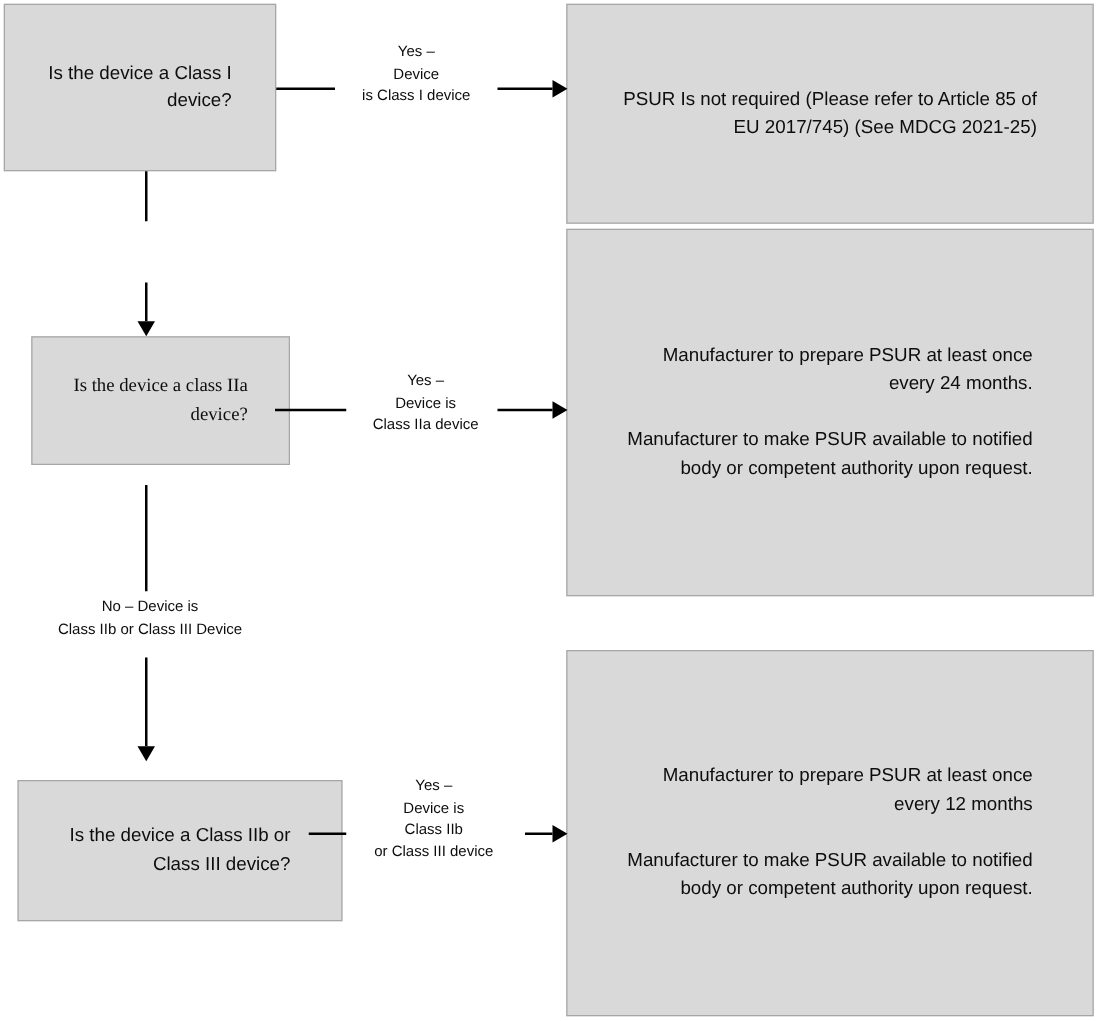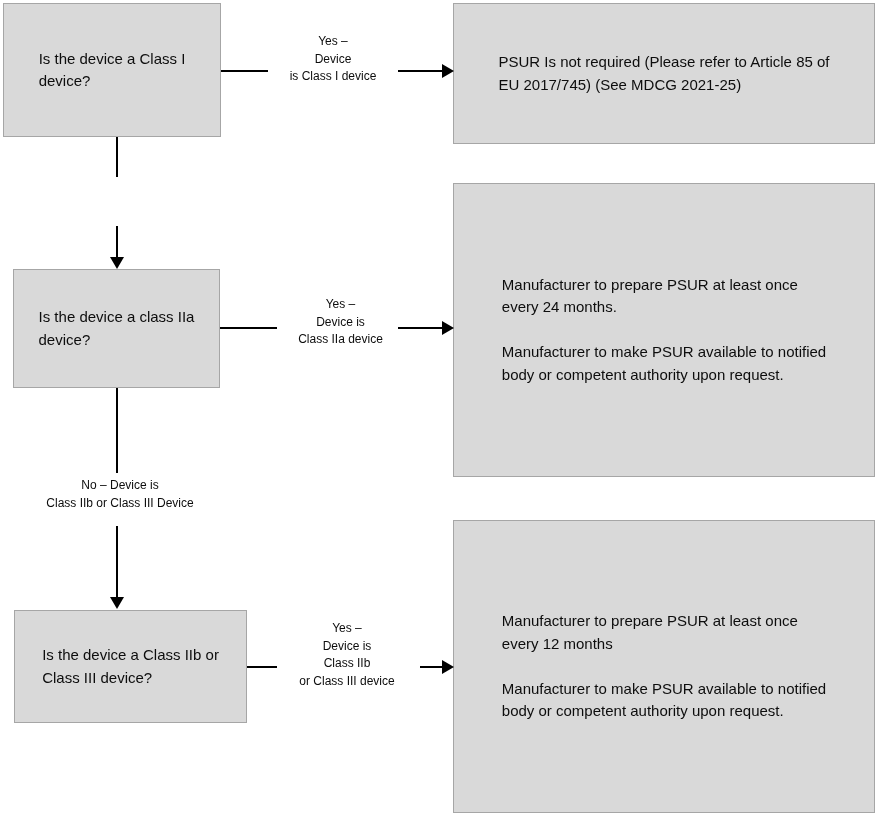--- a/index.html
+++ b/index.html
@@ -23,21 +23,21 @@
     overflow:hidden;
   }
   .box{
     position:absolute;
     background:var(--box-fill);
     border:1.5px solid var(--box-border);
     box-sizing:border-box;
     display:flex;
     align-items:center;
     justify-content:center;
-    text-align:left;
+    text-align:right;
     white-space:pre-line;
     font-size:15px;
     line-height:1.5;
     padding:4px 10px;
   }
   .lbl{
     position:absolute;
     text-align:center;
     white-space:pre-line;
     font-size:12px;
@@ -62,24 +62,24 @@
   }
   .arr-d{
     position:absolute;
     width:0;height:0;
     border-left:7px solid transparent;
     border-right:7px solid transparent;
     border-top:12px solid var(--line);
   }
   
   #q1{left:3px;  top:3px;   width:218px; height:134px;}
-  #q2{left:13px; top:269px; width:207px; height:119px;}
-  #q3{left:14px; top:610px; width:233px; height:113px;}
+  #q2{left:25px; top:269px; width:207px; height:103px;font-family:Liberation Serif, serif;}
+  #q3{left:14px; top:624px; width:260px; height:113px;}
   
-  #r1{left:453px; top:3px;   width:422px; height:141px;}
+  #r1{left:453px; top:3px;   width:422px; height:176px;}
   #r2{left:453px; top:183px; width:422px; height:294px;}
   #r3{left:453px; top:520px; width:422px; height:293px;}
   
   #yes1{left:258px; top:33px;  width:150px;}
   #no1 {left:10px;  top:179px; width:222px;}
   #yes2{left:263px; top:296px; width:155px;}
   #no2 {left:5px;   top:477px; width:230px;}
   #yes3{left:267px; top:620px; width:160px;}
 </style>
 </head>

